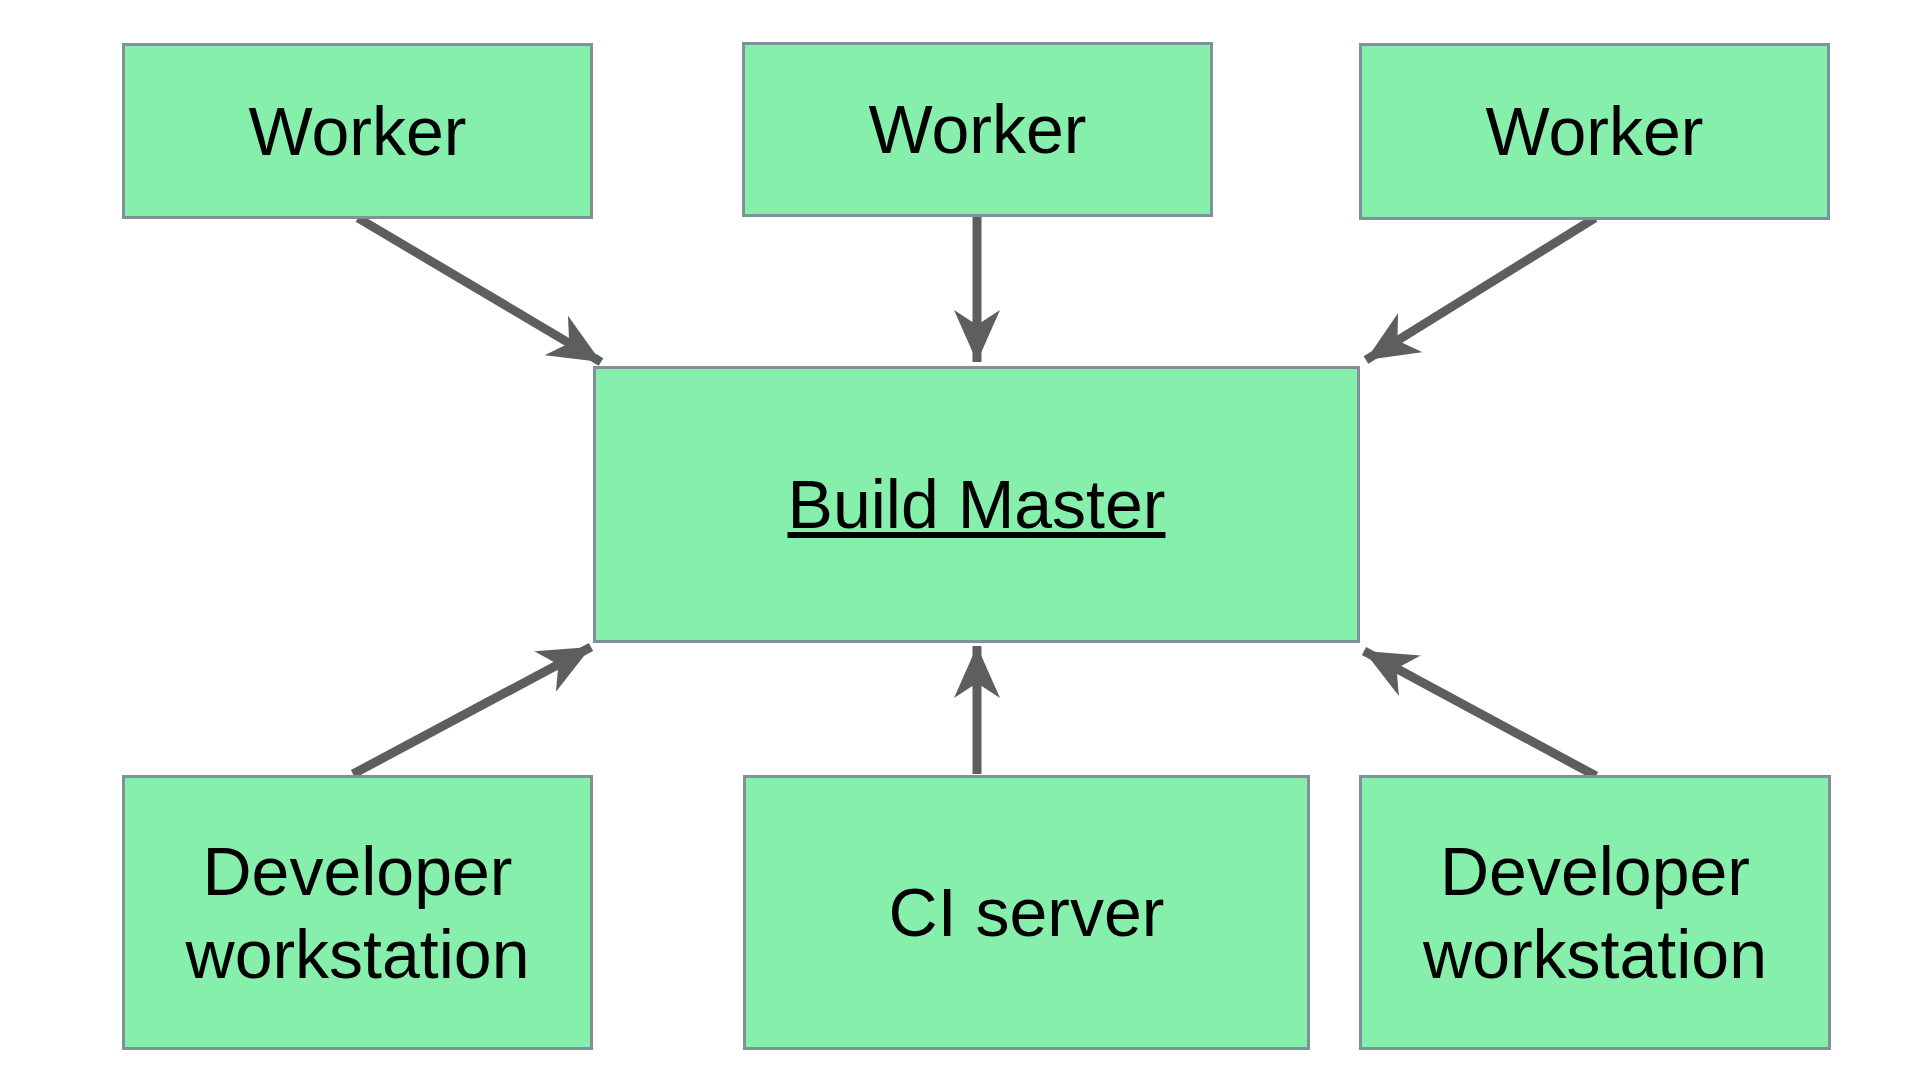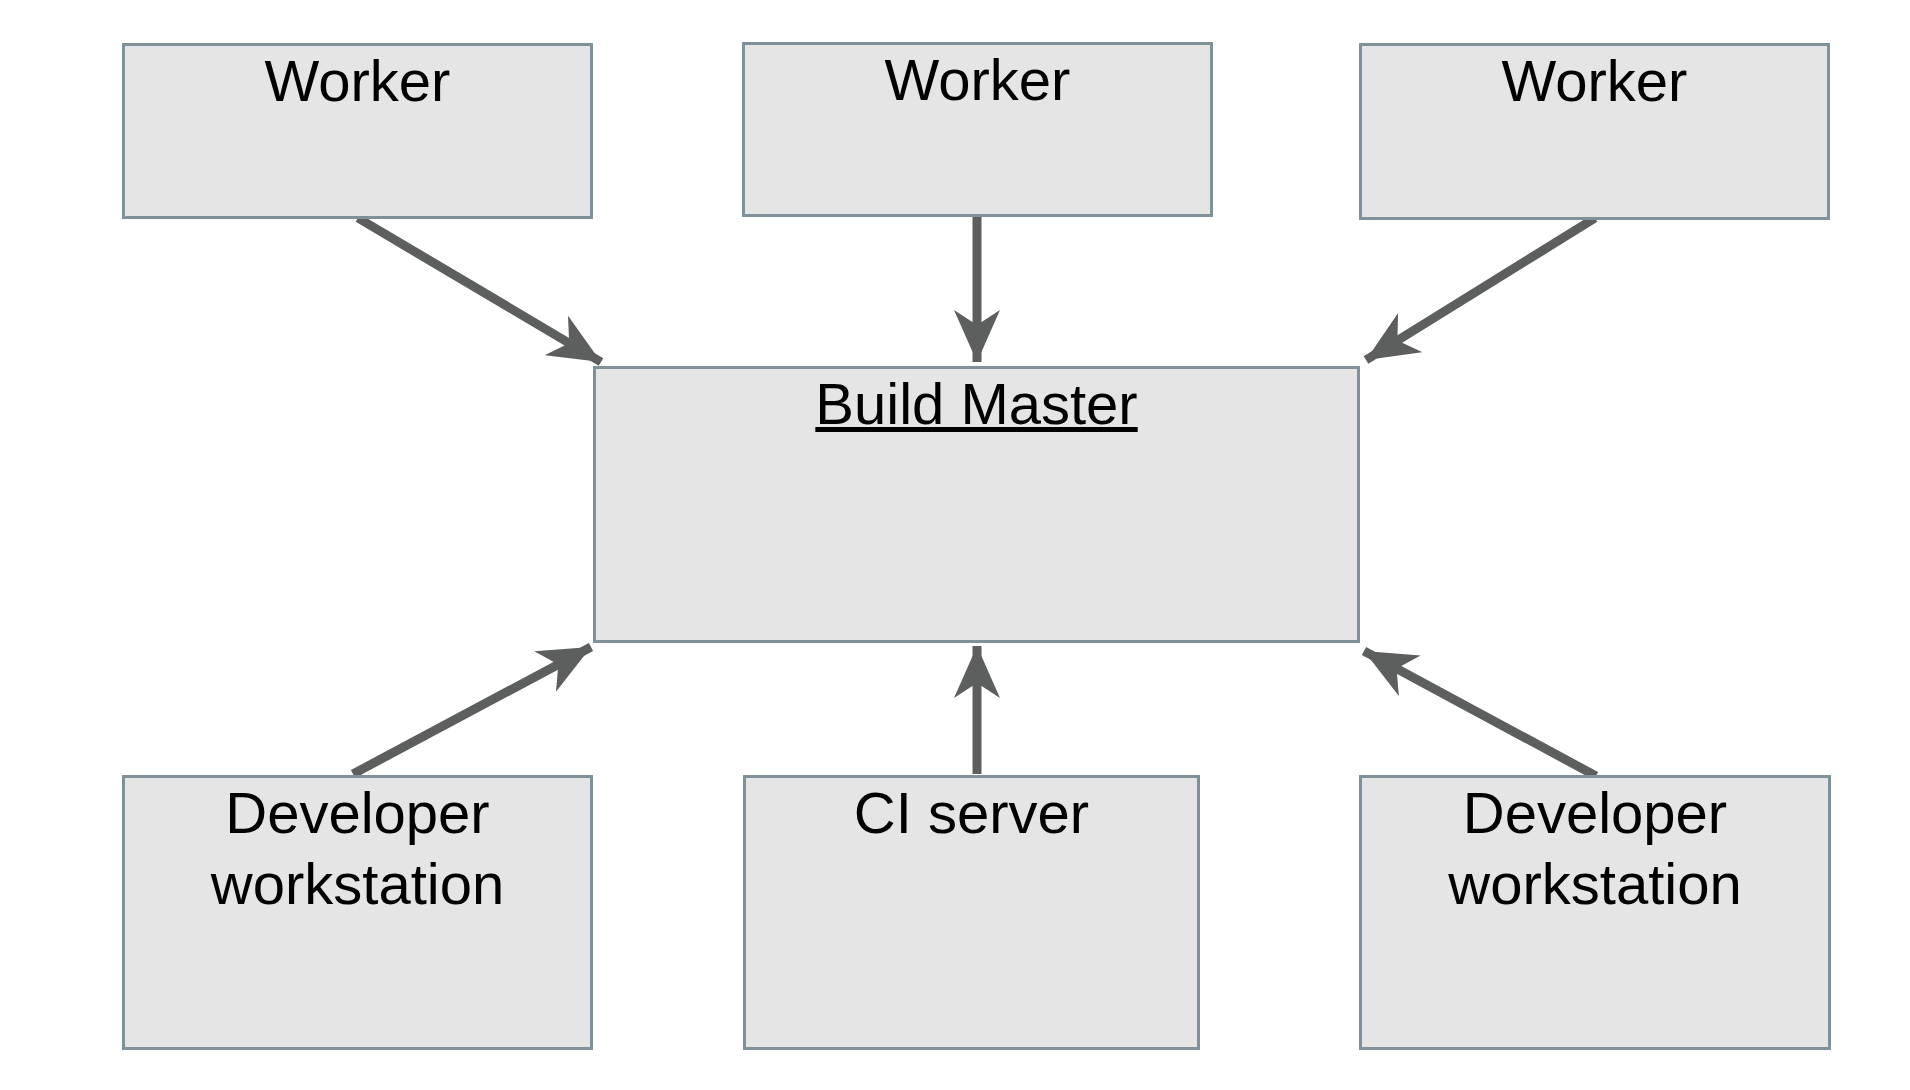--- a/index.html
+++ b/index.html
@@ -16,44 +16,45 @@
     font-family: "Liberation Sans", sans-serif;
   }
   .edges-layer {
     position: absolute;
     inset: 0;
     width: 1910px;
     height: 1090px;
   }
   .node {
     position: absolute;
-    background: #e5e5e5;
+    background: #86efac;
     border: 3px solid #7f929a;
     box-sizing: border-box;
     display: flex;
+    align-items: center;
     justify-content: center;
     text-align: center;
     color: #000000;
-    font-size: 58px;
+    font-size: 68px;
     line-height: 1.22;
     letter-spacing: 0px;
   }
   .node span {
     display: block;
     padding: 0 10px;
   }
   
   .node-worker-1 { left: 122px; top: 43px;  width: 471px; height: 176px; }
   .node-worker-2 { left: 742px; top: 42px;  width: 471px; height: 175px; }
   .node-worker-3 { left: 1359px; top: 43px; width: 471px; height: 177px; }
   
   .node-build-master { left: 593px; top: 366px; width: 767px; height: 277px; text-decoration: underline; }
   
   .node-dev-left  { left: 122px;  top: 775px; width: 471px; height: 275px; }
-  .node-ci-server { left: 743px;  top: 775px; width: 457px; height: 275px; }
+  .node-ci-server { left: 743px;  top: 775px; width: 567px; height: 275px; }
   .node-dev-right { left: 1359px; top: 775px; width: 472px; height: 275px; }
 </style>
 </head>
 <body>
 
 <div class="canvas">
 
   <svg class="edges-layer" viewBox="0 0 1910 1090" xmlns="http://www.w3.org/2000/svg">
     <defs>
       <marker id="barb" markerUnits="userSpaceOnUse" markerWidth="56" markerHeight="46" refX="52" refY="23" orient="auto">

